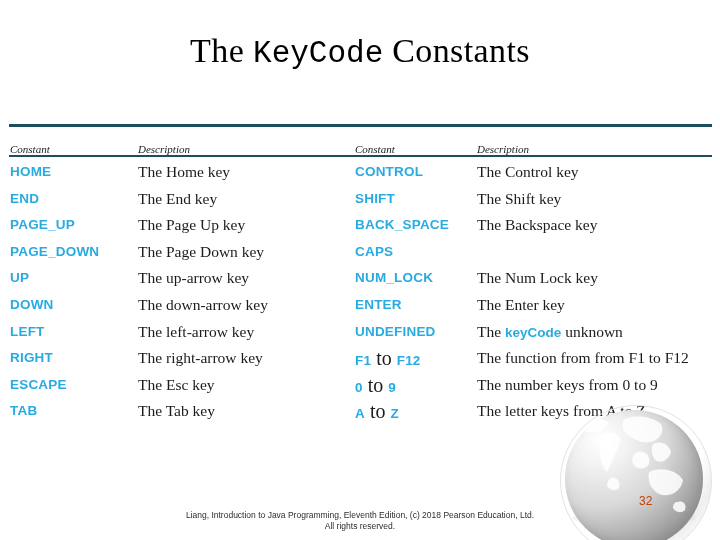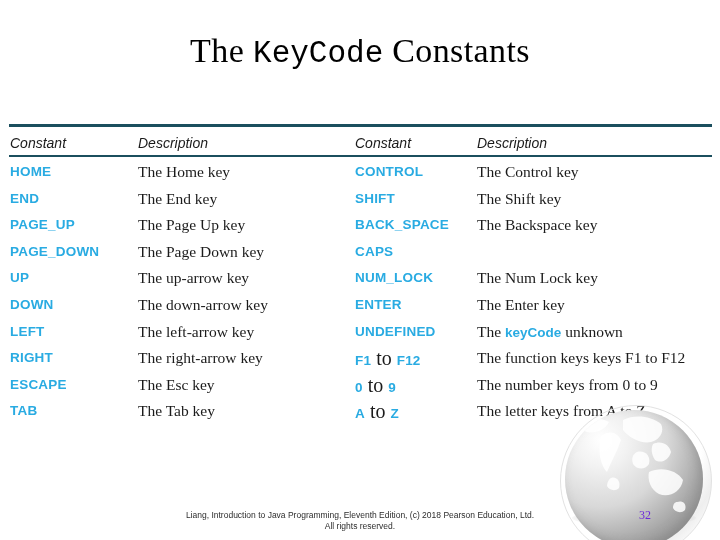--- a/index.html
+++ b/index.html
@@ -51,24 +51,24 @@
     height: 2px;
     background: #1b4f5e;
     width: 100%;
   }
   .header-row {
     height: 28px;
     position: relative;
   }
   .hdr {
     position: absolute;
-    top: 8px;
-    font-family: Liberation Sans, sans-serif;
+    top: 16px;
+    font-family: Liberation Serif, serif;
     font-style: italic;
-    font-size: 14px;
+    font-size: 11px;
     color: #1b1b1b;
     white-space: nowrap;
   }
   .rows {
     position: relative;
     padding-top: 4px;
     text-decoration: underline;
   }
   .trow {
     position: relative;
@@ -172,24 +172,24 @@
     text-align: center;
     font-family: "Liberation Sans", sans-serif;
     font-size: 8.5px;
     line-height: 11px;
     color: #2d2d2d;
   }
   .footer-line2 { display: block; }
   .page-number {
     position: absolute;
     left: 639px;
-    top: 508px;
-    font-family: Liberation Serif, serif;
+    top: 494px;
+    font-family: Liberation Sans, sans-serif;
     font-size: 12px;
-    color: #6d28d9;
+    color: #c2410c;
   }
 </style>
 </head>
 <body>
 
 <div class="slide-title">
   <span>The </span><span class="mono">KeyCode</span><span> Constants</span>
 </div>
 
 <div class="table-wrap">
@@ -252,21 +252,21 @@
       <div class="cell cell-const c1">LEFT</div>
       <div class="cell cell-desc c2">The left-arrow key</div>
       <div class="cell cell-const c3">UNDEFINED</div>
       <div class="cell cell-desc c4"><span>The </span><span class="kw">keyCode</span><span> unknown</span></div>
     </div>
 
     <div class="trow">
       <div class="cell cell-const c1">RIGHT</div>
       <div class="cell cell-desc c2">The right-arrow key</div>
       <div class="cell cell-const c3"><span>F1</span><span class="joiner"> to </span><span>F12</span></div>
-      <div class="cell cell-desc c4">The function keys keys F1 to F12</div>
+      <div class="cell cell-desc c4">The function from from F1 to F12</div>
     </div>
 
     <div class="trow">
       <div class="cell cell-const c1">ESCAPE</div>
       <div class="cell cell-desc c2">The Esc key</div>
       <div class="cell cell-const c3"><span>0</span><span class="joiner"> to </span><span>9</span></div>
       <div class="cell cell-desc c4">The number keys from 0 to 9</div>
     </div>
 
     <div class="trow">

